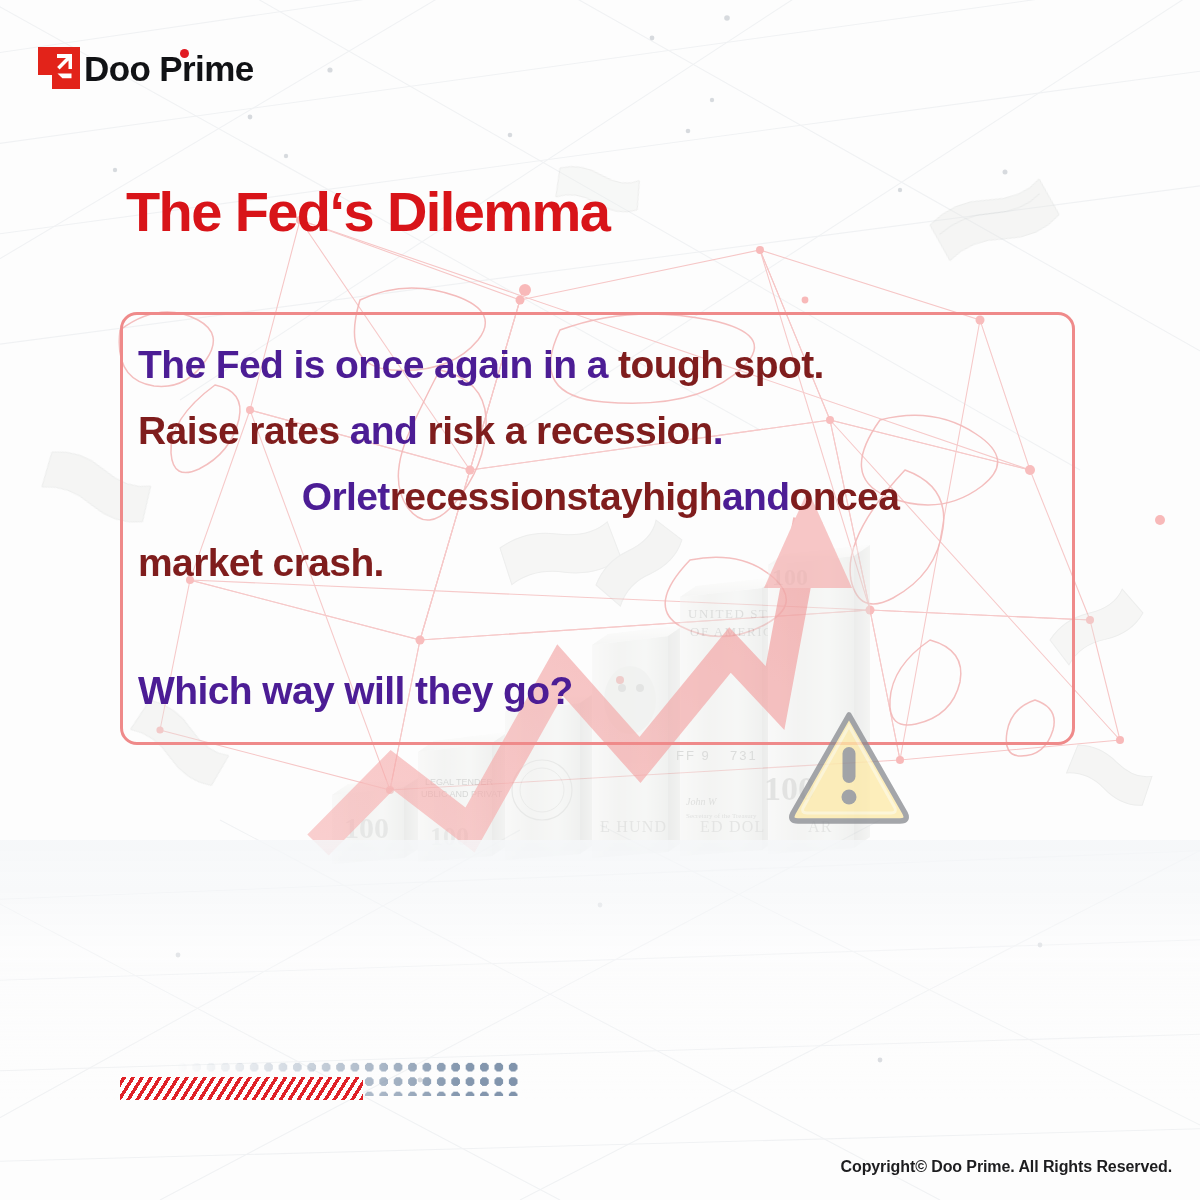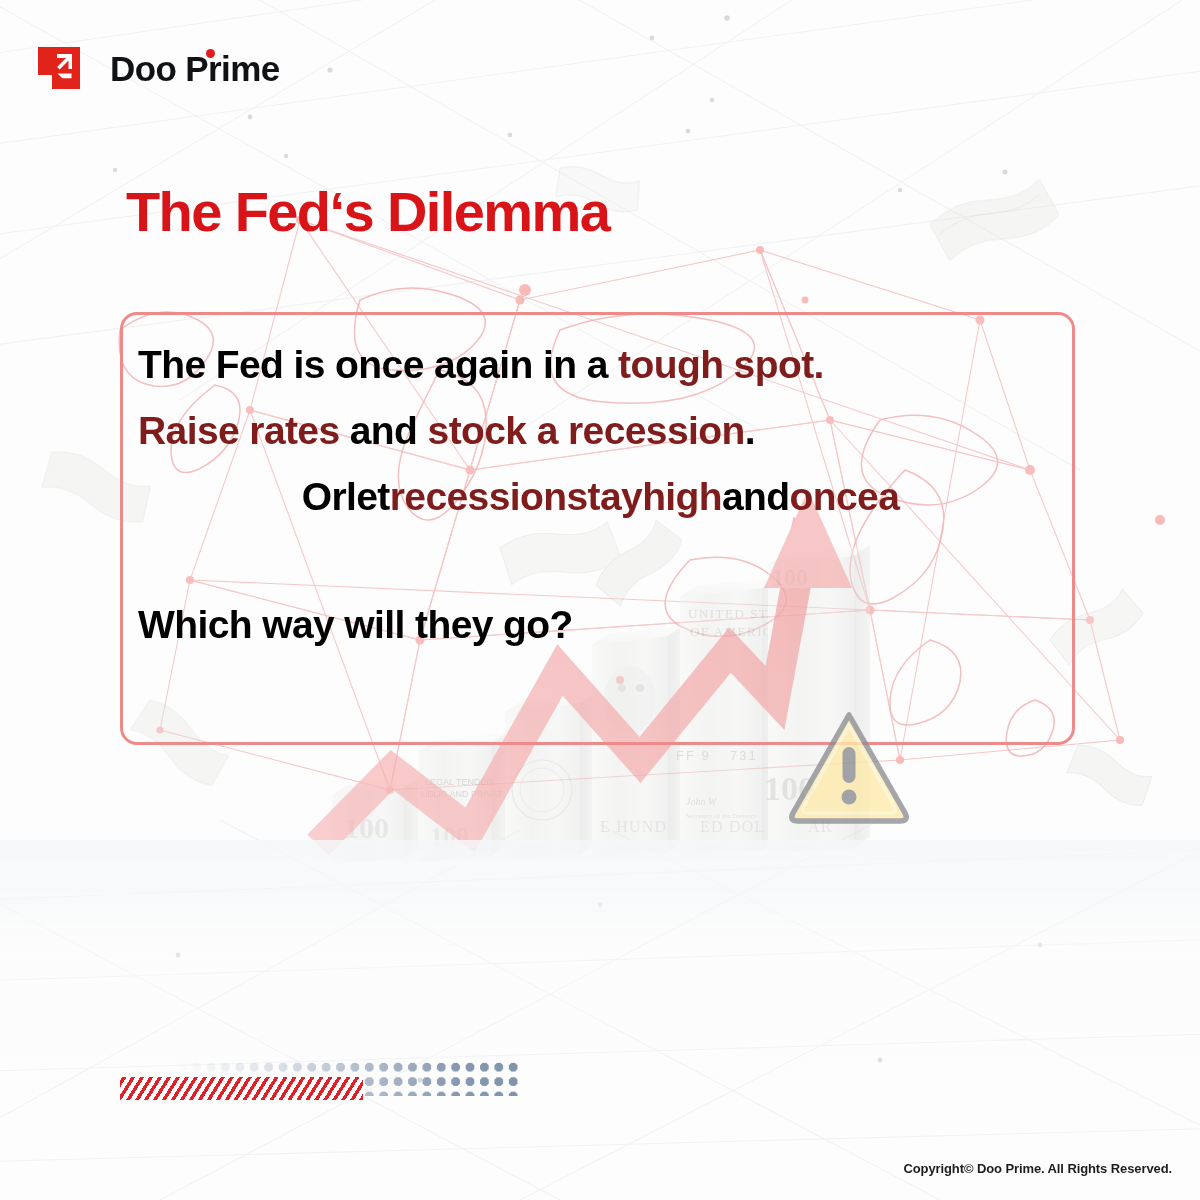--- a/index.html
+++ b/index.html
@@ -37,21 +37,21 @@
   
   .bg-horizon{
     position:absolute; left:0; right:0; top:840px; height:260px;
     background:linear-gradient(180deg,rgba(244,246,248,.85) 0%,rgba(252,252,253,.35) 45%,rgba(255,255,255,0) 100%);
     pointer-events:none;
   }
 
   
   #logo{
     position:absolute; left:38px; top:47px;
-    display:flex; align-items:center; gap:30px;
+    display:flex; align-items:center; gap:4px;
   }
   #logo .mark{ width:42px; height:42px; display:block; }
   #logo .wordmark{
     font-size:35px; font-weight:bold; color:#111215;
     letter-spacing:-.6px; line-height:1; white-space:nowrap;
     position:relative;
   }
   #logo .wordmark .dot{
     position:absolute; width:9px; height:9px; border-radius:50%;
     background:#e11b22; left:96px; top:-2px;
@@ -79,21 +79,21 @@
     font-size:39px; font-weight:bold; color:#4a4a4d;
     line-height:66px; letter-spacing:-.6px;
   }
   #body-copy .ln{ display:block; white-space:nowrap; }
   #body-copy .ln.justified{
     white-space:normal;
     display:flex; justify-content:center;
     width:925px;
   }
   #body-copy .red{ color:#7f1d1d; }
-  #body-copy .grey{ color:#000000; }
+  #body-copy .grey{ color:#4c1d95; }
   #body-copy .gap{ display:block; height:62px; }
 
   
   #warning-triangle{
     position:absolute; left:789px; top:709px;
     width:120px; height:115px;
   }
 
   
   #footer-decor{
@@ -112,21 +112,21 @@
   #stripe-bar{
     position:absolute; left:0; top:19px;
     width:243px; height:23px;
     background-image:repeating-linear-gradient(-58deg,#e02127 0 3.4px, #e02127 3.4px, transparent 3.4px, transparent 7.6px);
     background-color:#ffffff;
   }
 
   
   #copyright{
     position:absolute; right:28px; bottom:24px;
-    font-size:13px; font-weight:bold; color:#1d1d1f;
+    font-size:16px; font-weight:bold; color:#1d1d1f;
     letter-spacing:-.1px; white-space:nowrap;
   }
 </style>
 </head>
 <body>
 
 <div id="poster">
 
   <svg class="bg-layer bg-grid" viewBox="0 0 1200 1200" preserveAspectRatio="none">
     <g stroke="#e6e9ec" stroke-width="1.1" fill="none">
@@ -370,32 +370,35 @@
 
   <h1 id="headline">The Fed‘s Dilemma</h1>
 
   <div id="content-box"></div>
 
   <div id="body-copy">
     <span class="ln">
       <span class="grey">The Fed is once again in a </span><span class="red">tough spot.</span>
     </span>
     <span class="ln">
-      <span class="red">Raise rates</span><span class="grey"> and </span><span class="red">stock a recession</span><span class="grey">.</span>
+      <span class="red">Raise rates</span><span class="grey"> and </span><span class="red">risk a recession</span><span class="grey">.</span>
     </span>
     <span class="ln justified">
       <span class="grey">Or</span>
       <span class="grey">let</span>
       <span class="red">recession</span>
       <span class="red">stay</span>
       <span class="red">high</span>
       <span class="grey">and</span>
       <span class="red">once</span>
       <span class="red">a</span>
     </span>
+    <span class="ln">
+      <span class="red">market crash.</span>
+    </span>
     <span class="gap"></span>
     <span class="ln grey">Which way will they go?</span>
   </div>
 
   <svg id="warning-triangle" viewBox="0 0 120 115">
     <g opacity=".78">
       <path d="M60 6 L116 104 Q120 112 111 112 L9 112 Q0 112 4 104 Z" fill="#fdeaa8" stroke="#8b8d92" stroke-width="5.5" stroke-linejoin="round"></path>
       <path d="M60 17 L106 99 Q108 104 102 104 L18 104 Q12 104 14 99 Z" fill="none" stroke="#fdf4cf" stroke-width="3"></path>
       <rect x="53.5" y="38" width="13" height="36" rx="6.5" fill="#8b8d92"></rect>
       <circle cx="60" cy="88" r="7.5" fill="#8b8d92"></circle>

